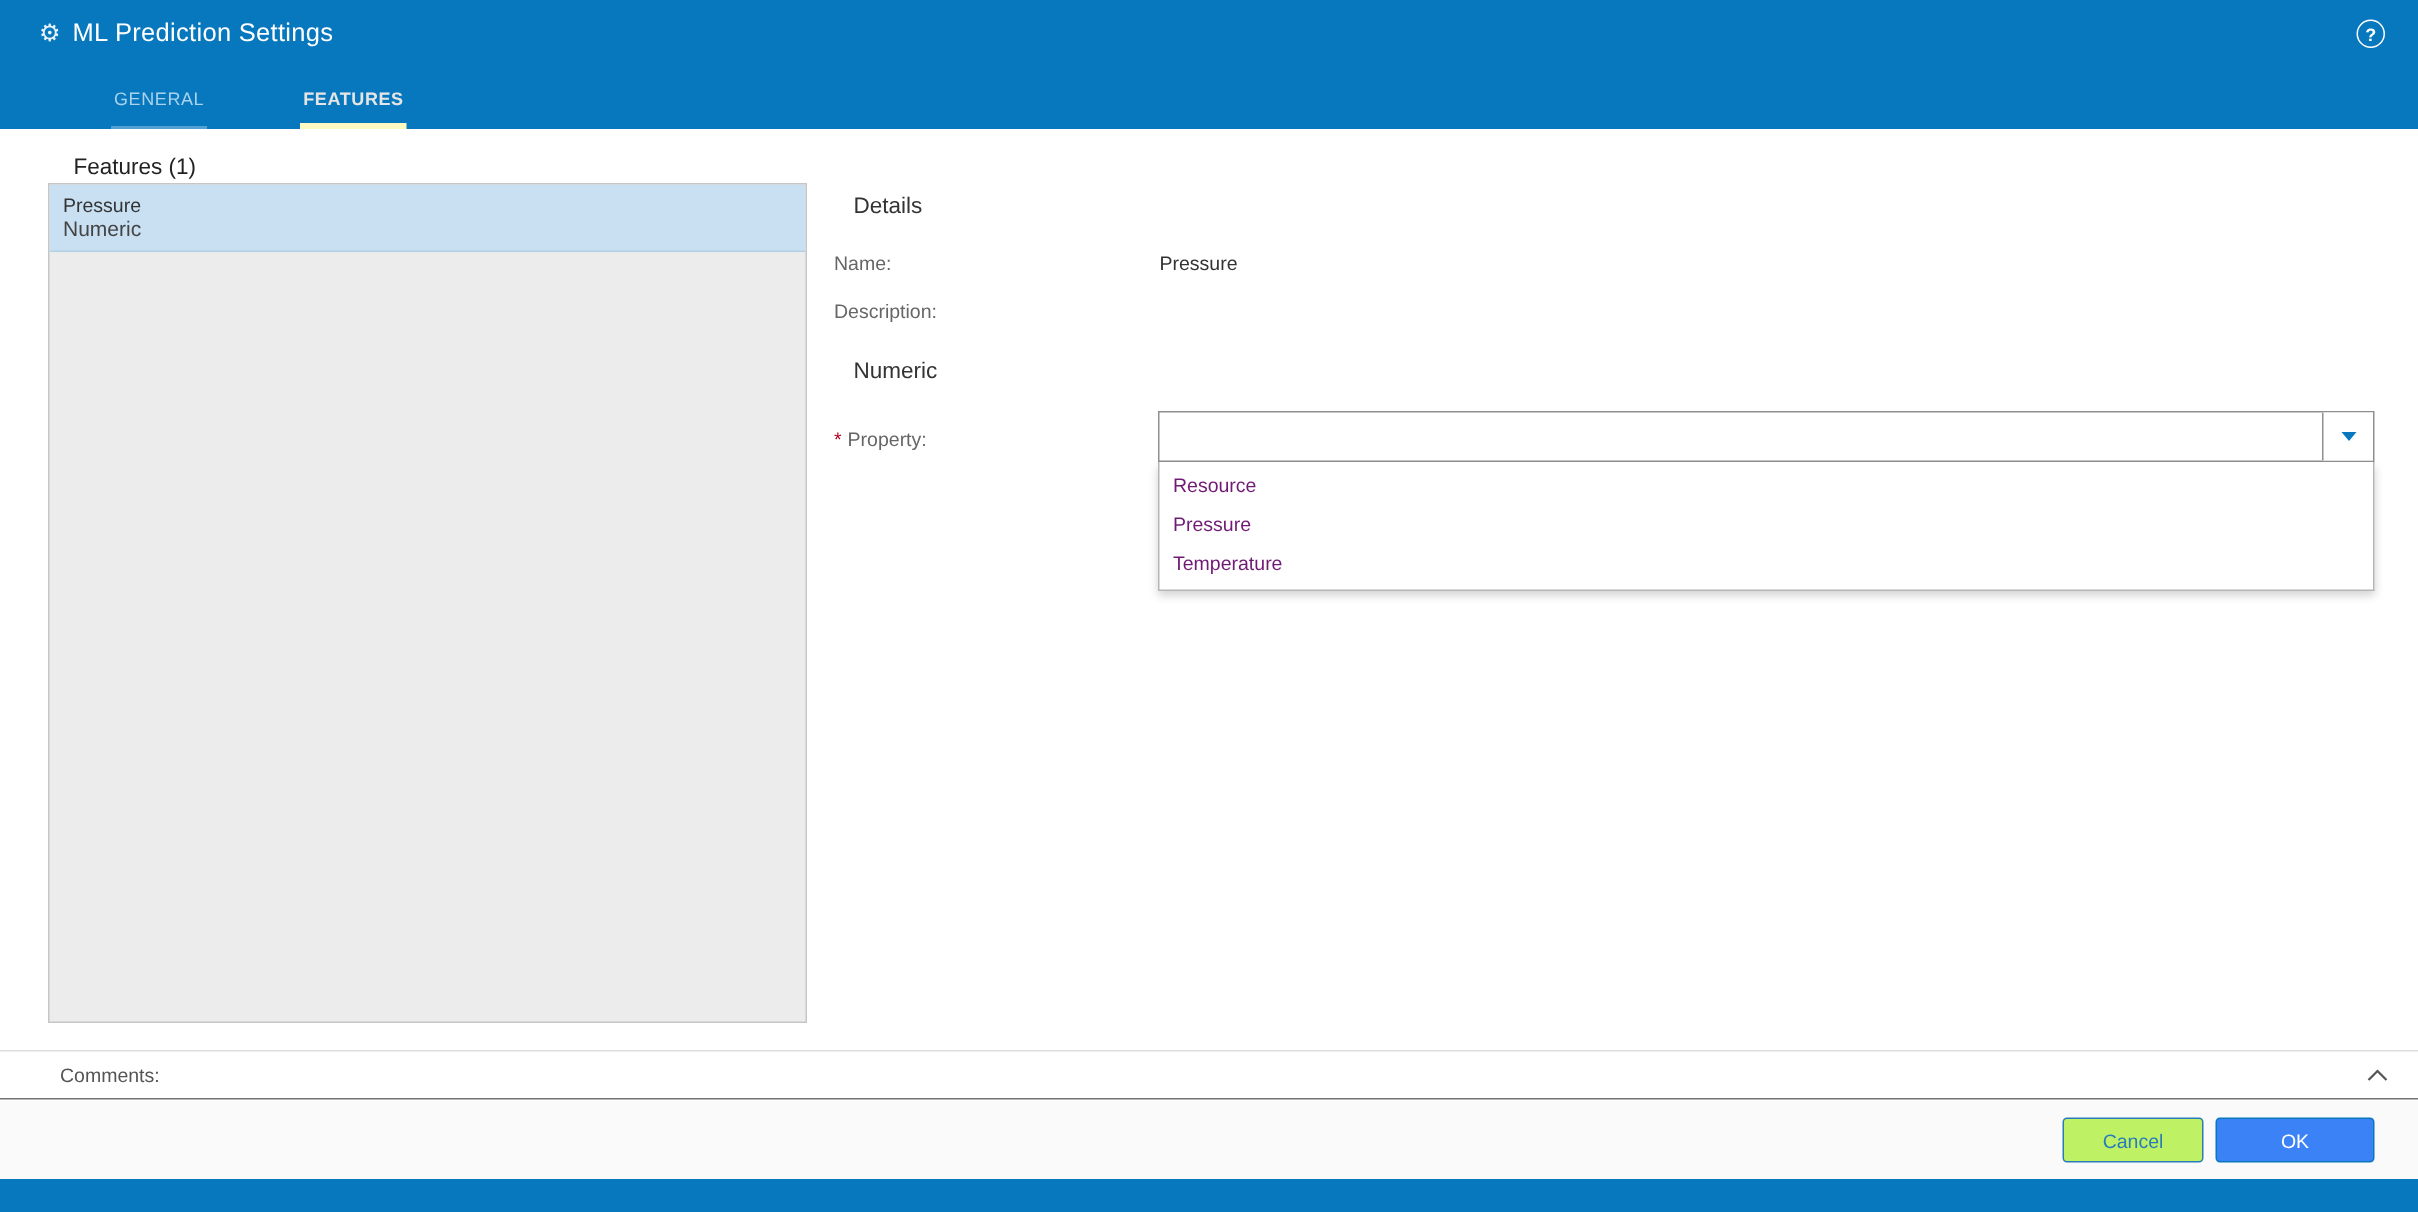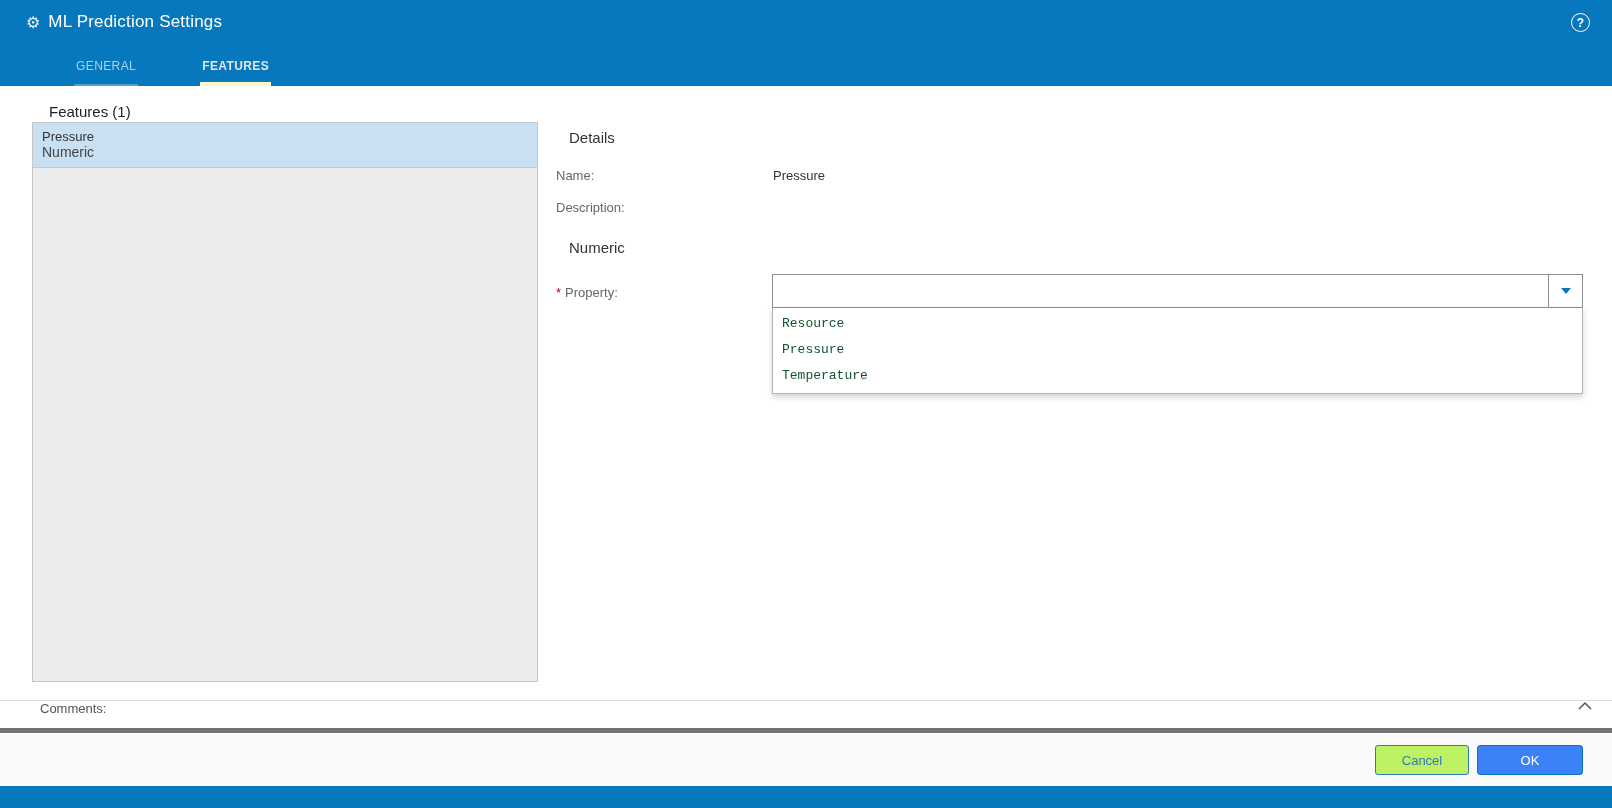--- a/index.html
+++ b/index.html
@@ -76,28 +76,28 @@
     border-left:5px solid transparent; border-right:5px solid transparent;
     border-top:6px solid #0878be;
   }
   .dropdown-list {
     position:absolute; left:772px; top:308px; width:811px;
     background:#fff; border:1px solid #b5b5b5; border-top:none;
     box-shadow:0 3px 6px rgba(0,0,0,0.18);
     padding:3px 0 4px 0; z-index:10;
   }
   .dropdown-option {
-    font-size:13px; color:#14532d; padding:5px 9px; height:26px; cursor:pointer;font-family:Liberation Mono, monospace;
+    font-size:13px; color:#701a75; padding:5px 9px; height:26px; cursor:pointer;
   }
 
   
   .comments-bar {
     position:absolute; left:0; right:0; top:700px; height:33px;
-    border-top:1px solid #ddd; border-bottom:5px solid #737373;
-    display:flex; align-items:flex-start; background:#fff;
+    border-top:1px solid #ddd; border-bottom:1px solid #737373;
+    display:flex; align-items:center; background:#fff;
   }
   .comments-label { margin-left:40px; font-size:13px; color:#555; flex:1; }
   .chevron-up-btn { margin-right:20px; cursor:pointer; display:flex; align-items:center; }
 
   
   .footer {
     position:absolute; left:0; right:0; top:734px; height:52px;
     background:#fafafa; display:flex; align-items:center; justify-content:flex-end;
   }
   .btn {

